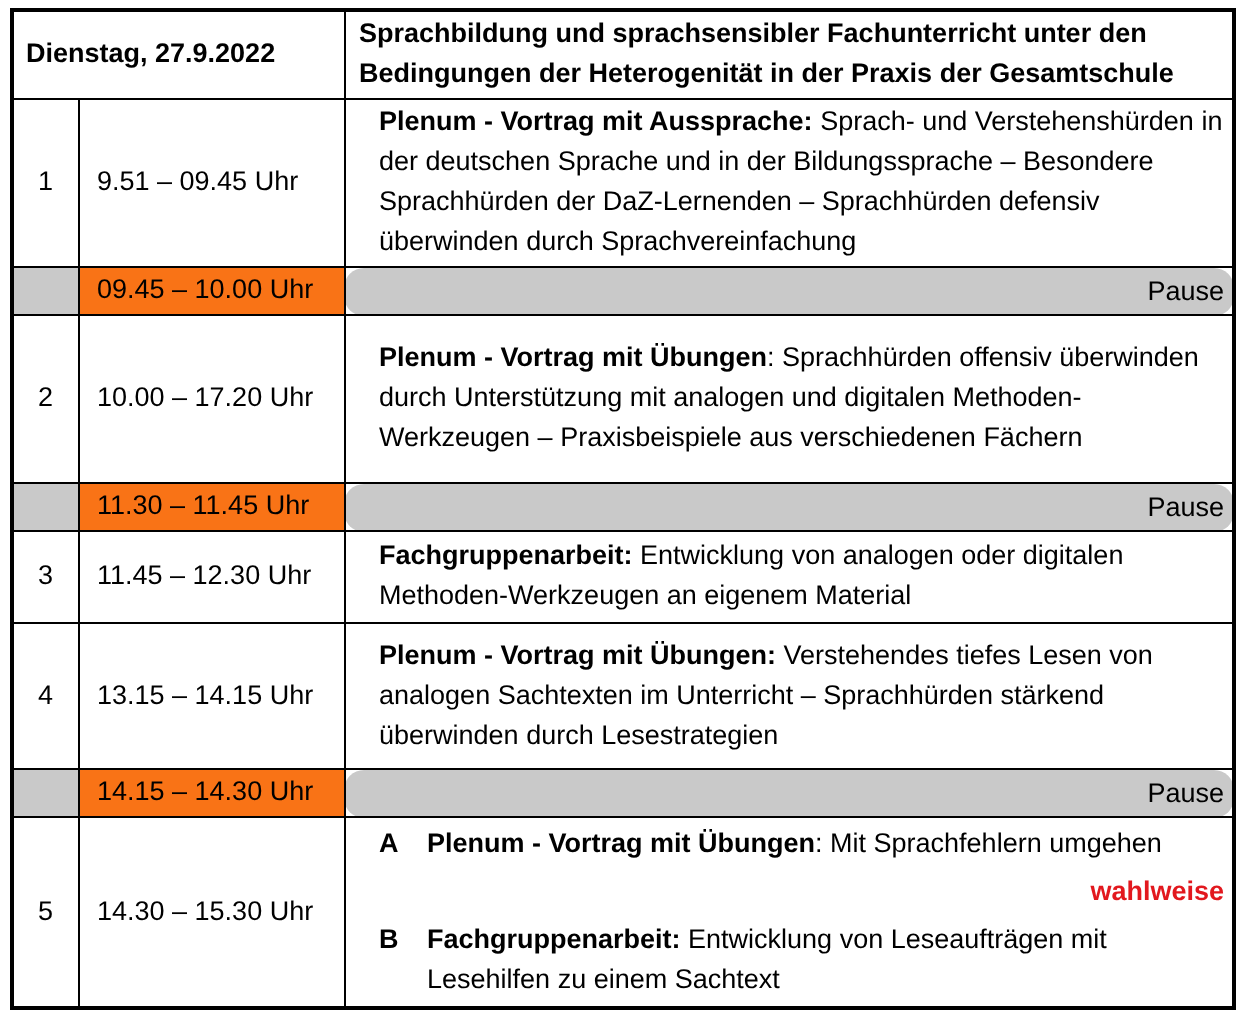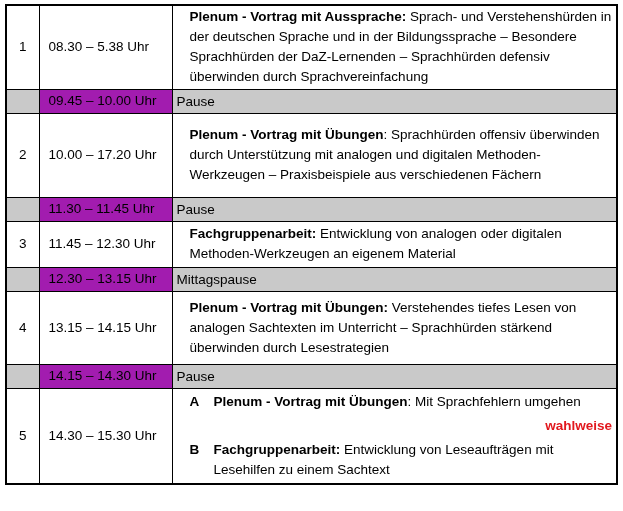--- a/index.html
+++ b/index.html
@@ -46,22 +46,22 @@
   tr.h-r5{height:88px;}
 
   td.cell-num{text-align:center;padding-left:2px;padding-right:2px;}
   td.cell-time{padding-left:9px;white-space:nowrap;}
   td.cell-content{padding-left:17px;padding-right:4px;}
   .b{font-weight:700;}
   td.cell-header-date{font-weight:700;padding-left:6px;}
   td.cell-header-title{font-weight:700;padding-left:7px;padding-right:4px;}
 
   tr.pause td{background:var(--pause-bg);}
-  tr.pause td.cell-time{background:#a21caf;}
-  td.cell-pause-label{text-align:left;padding:1px 4px;}
+  tr.pause td.cell-time{background:#f97316;}
+  td.cell-pause-label{text-align:right;padding:1px 4px;border-radius:10px;}
 
   
   td.cell-options{padding-top:3px;padding-bottom:3px;vertical-align:middle;}
   .option-line{display:flex;align-items:flex-start;}
   .option-letter{flex:0 0 24px;font-weight:700;}
   .option-text{flex:1;}
   .choice-divider{
     text-align:right;
     color:var(--red);
     font-weight:700;
@@ -72,24 +72,32 @@
 <body>
 
 <table class="schedule">
   <colgroup>
     <col class="c-num">
       <col class="c-time">
       <col class="c-content">
   </colgroup>
 
   <tbody>
+      <tr class="h-header">
+    <td class="cell-header-date" colspan="2">
+      <span>Dienstag, 27.9.2022</span>
+    </td>
+    <td class="cell-header-title">
+      <span>Sprachbildung und sprachsensibler Fachunterricht unter den Bedingungen der Heterogenität in der Praxis der Gesamtschule</span>
+    </td>
+  </tr>
 
   <tr class="h-r1">
     <td class="cell-num"><span>1</span></td>
-    <td class="cell-time"><span>08.30 – 5.38 Uhr</span></td>
+    <td class="cell-time"><span>9.51 – 09.45 Uhr</span></td>
     <td class="cell-content">
       <span class="b">Plenum - Vortrag mit Aussprache:</span><span> Sprach- und Verstehenshürden in der deutschen Sprache und in der Bildungssprache – Besondere Sprachhürden der DaZ-Lernenden – Sprachhürden defensiv überwinden durch Sprachvereinfachung</span>
     </td>
   </tr>
 
   <tr class="h-p pause">
     <td class="cell-num"></td>
     <td class="cell-time"><span>09.45 – 10.00 Uhr</span></td>
     <td class="cell-pause-label"><span>Pause</span></td>
   </tr>
@@ -109,25 +117,20 @@
   </tr>
 
   <tr class="h-r3">
     <td class="cell-num"><span>3</span></td>
     <td class="cell-time"><span>11.45 – 12.30 Uhr</span></td>
     <td class="cell-content">
       <span class="b">Fachgruppenarbeit:</span><span> Entwicklung von analogen oder digitalen Methoden-Werkzeugen an eigenem Material</span>
     </td>
   </tr>
 
-  <tr class="h-p pause">
-    <td class="cell-num"></td>
-    <td class="cell-time"><span>12.30 – 13.15 Uhr</span></td>
-    <td class="cell-pause-label"><span>Mittagspause</span></td>
-  </tr>
 
   <tr class="h-r4">
     <td class="cell-num"><span>4</span></td>
     <td class="cell-time"><span>13.15 – 14.15 Uhr</span></td>
     <td class="cell-content">
       <span class="b">Plenum - Vortrag mit Übungen:</span><span> Verstehendes tiefes Lesen von analogen Sachtexten im Unterricht – Sprachhürden stärkend überwinden durch Lesestrategien</span>
     </td>
   </tr>
 
   <tr class="h-p2 pause">

